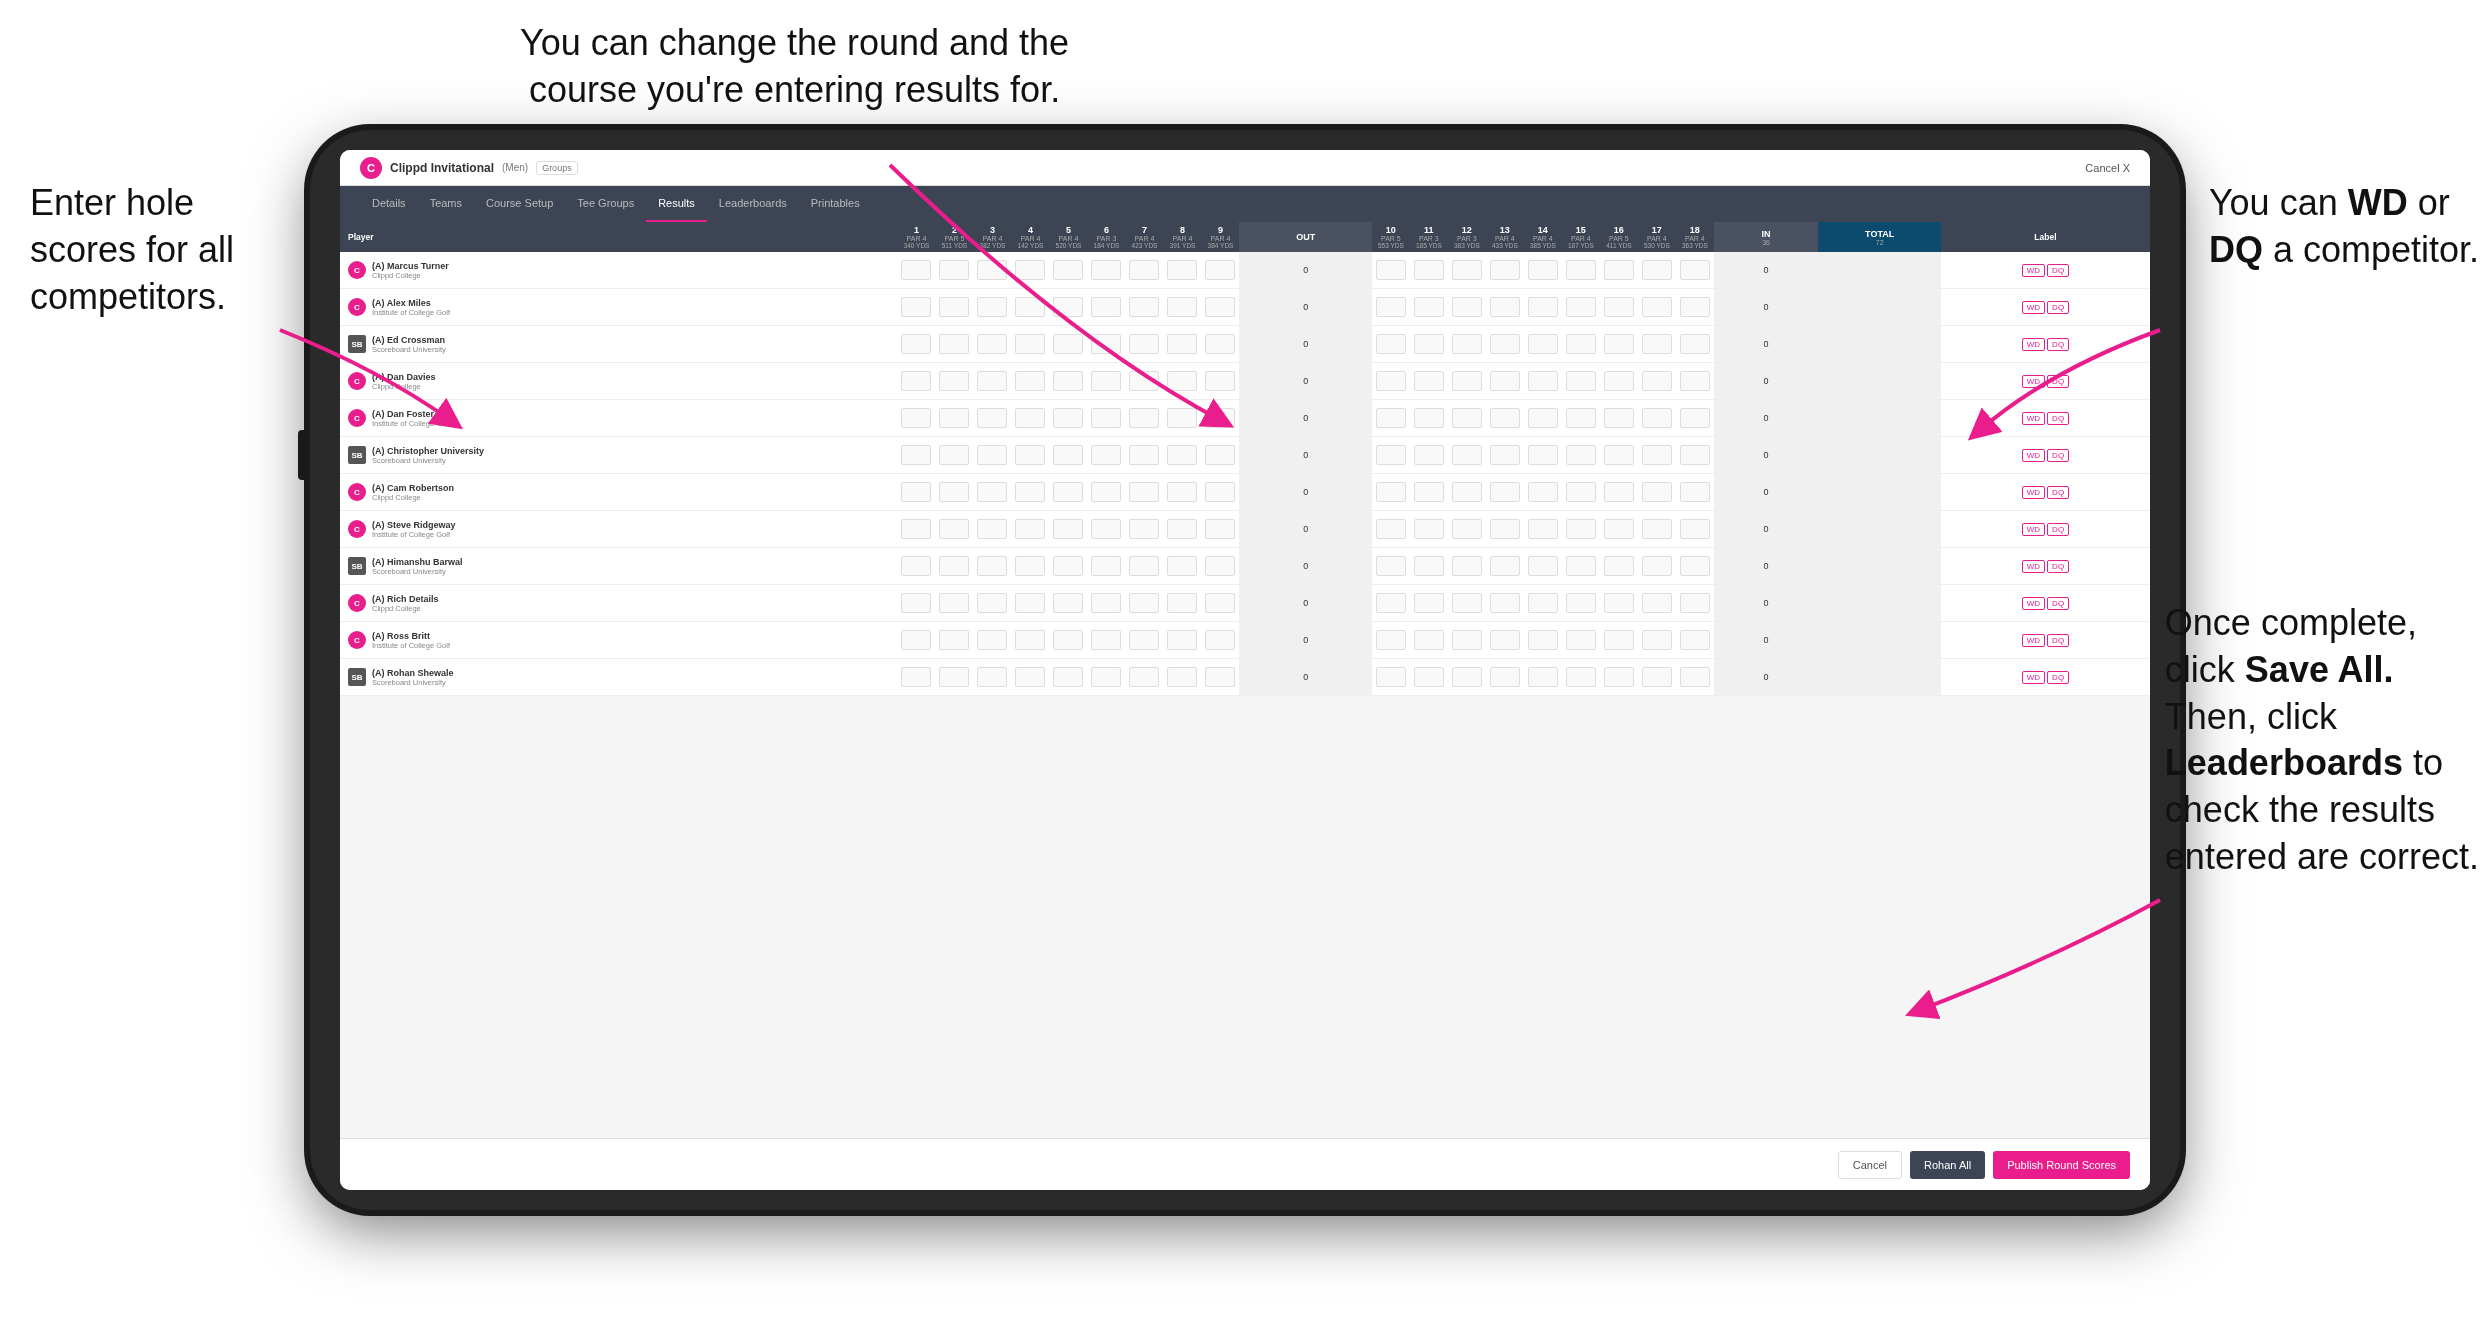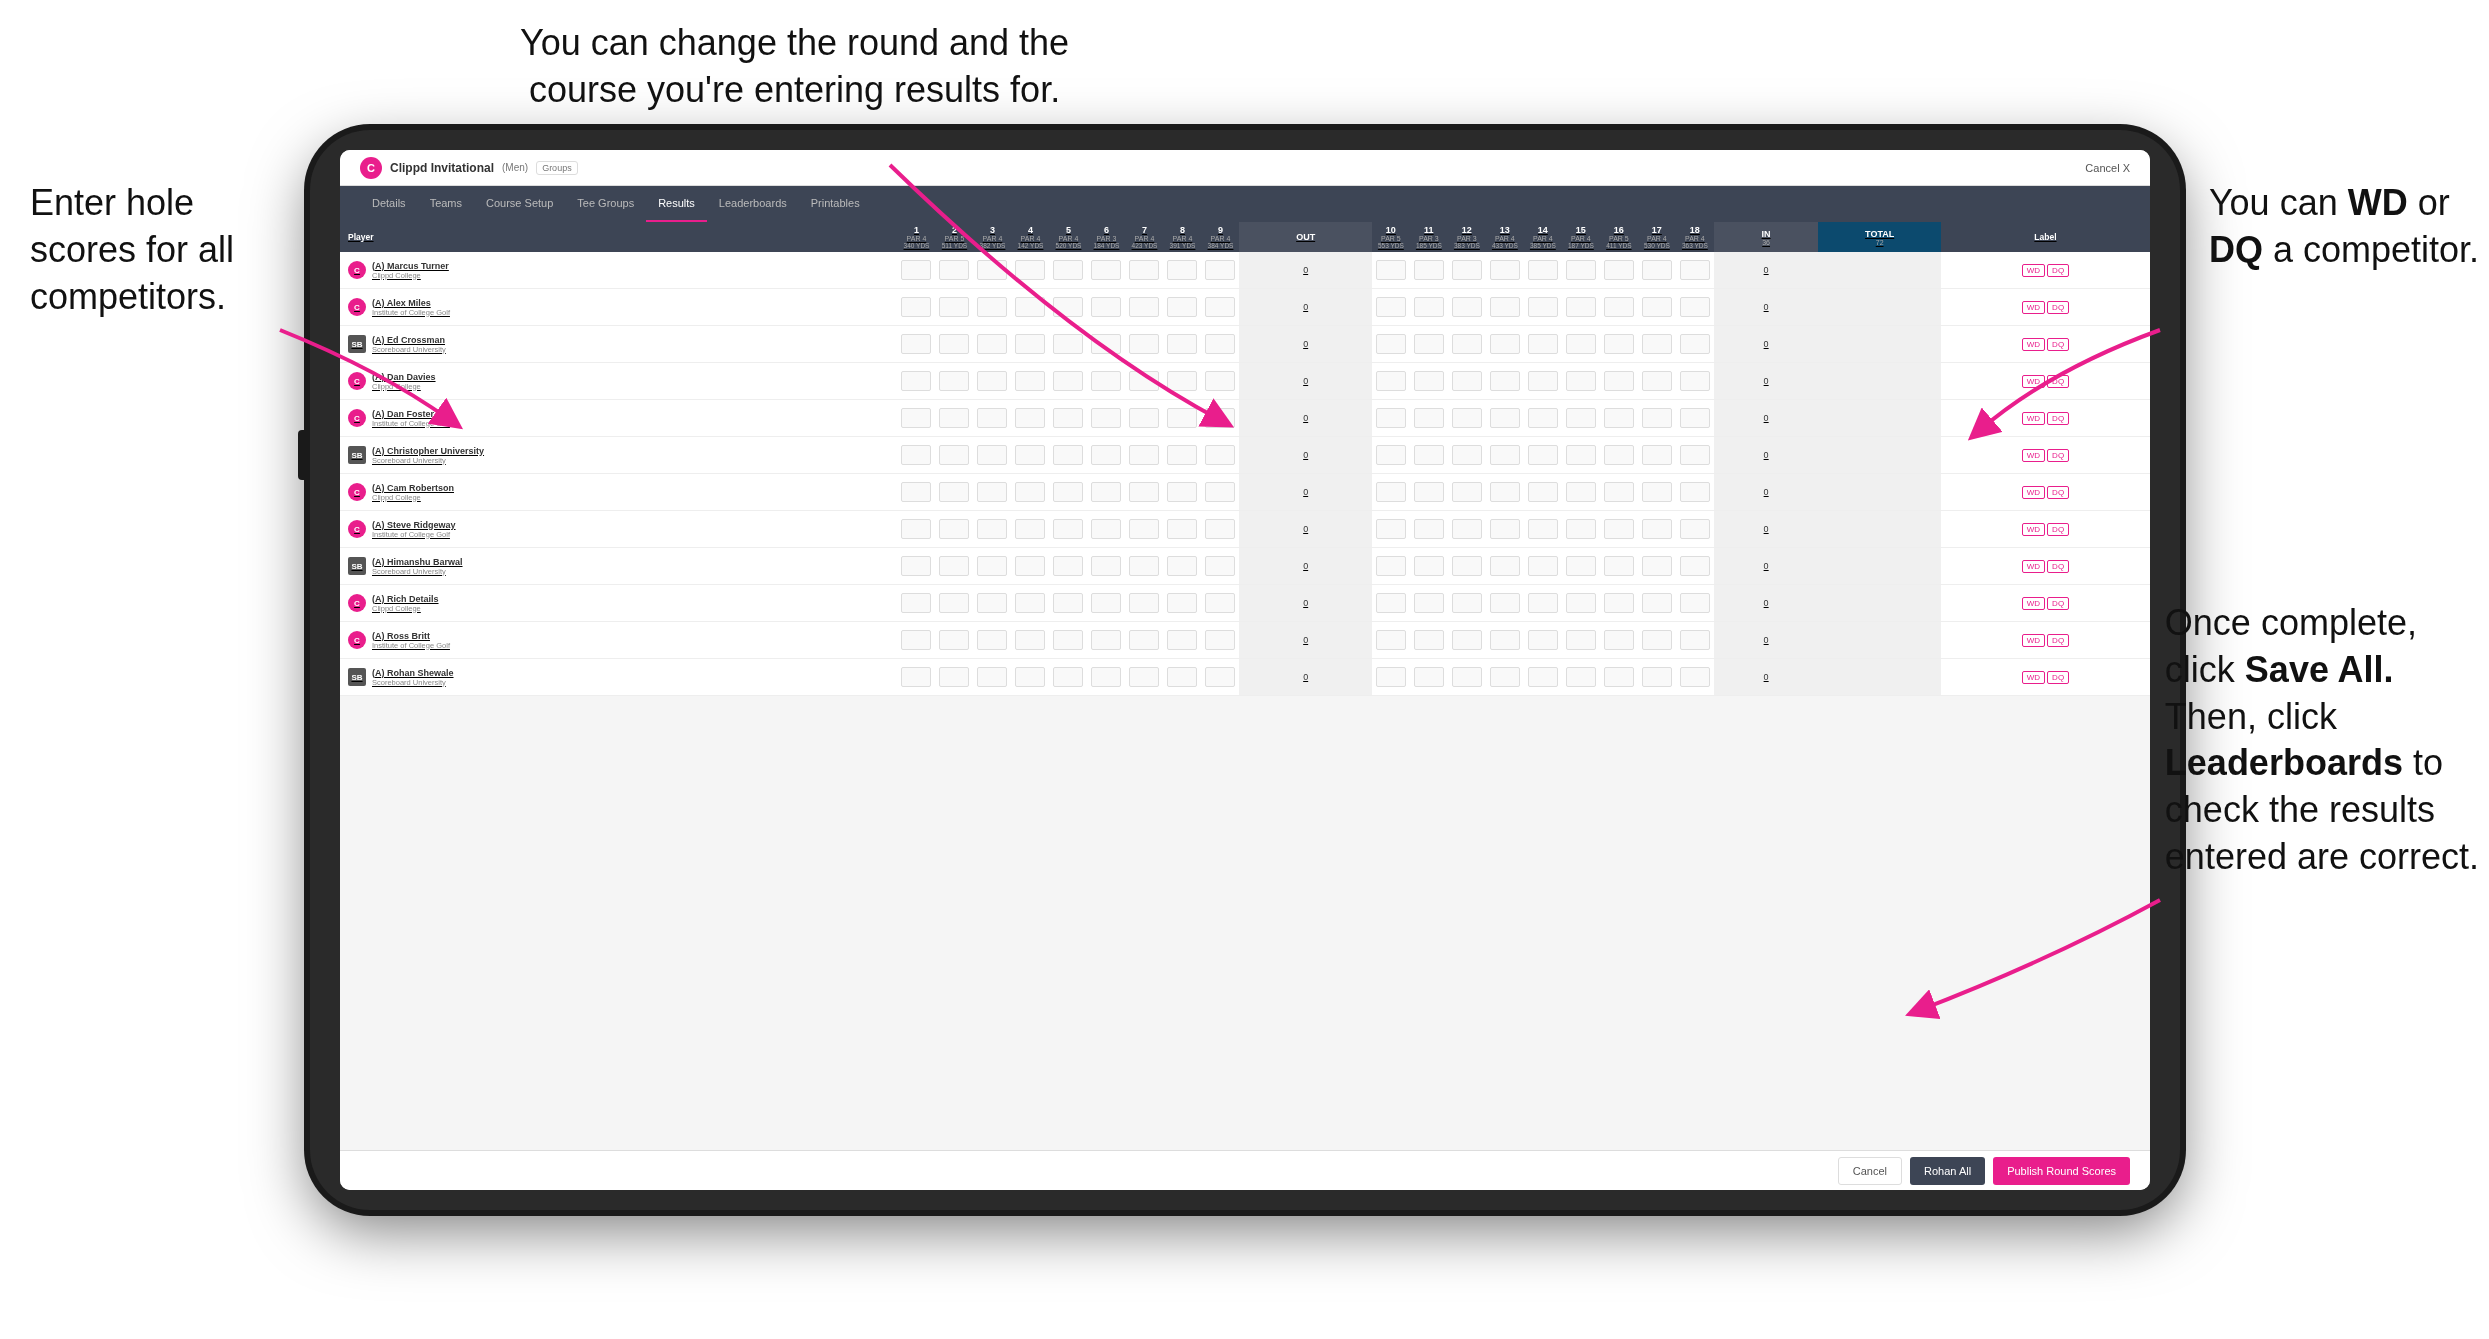--- a/index.html
+++ b/index.html
@@ -269,21 +269,20 @@
     .scorecard-container {
       flex: 1;
       overflow: auto;
       background: #f5f5f5;
     }
     .scorecard-table {
       width: 100%;
       border-collapse: collapse;
       font-size: 8.5px;
       background: #fff;
-      text-decoration: underline;
     }
     .scorecard-table th {
       background: #3d4555;
       color: #fff;
       padding: 3px 3px;
       text-align: center;
       font-weight: 600;
       white-space: nowrap;
     }
     .scorecard-table th.player-col {
@@ -420,21 +419,21 @@
     
     .bottom-bar {
       background: #fff;
       border-top: 1px solid #ddd;
       display: flex;
       align-items: center;
       justify-content: flex-end;
       padding: 8px 20px;
       gap: 8px;
       flex-shrink: 0;
-      height: 40px;
+      height: 52px;
     }
     .cancel-action-btn {
       height: 28px;
       border: 1px solid #ddd;
       border-radius: 3px;
       padding: 0 14px;
       font-size: 11px;
       color: #555;
       background: #fff;
       cursor: pointer;

